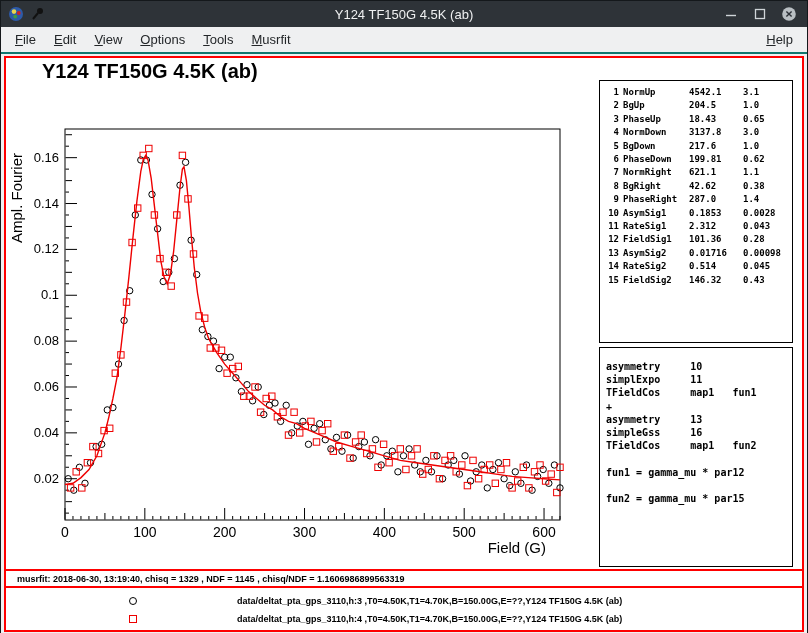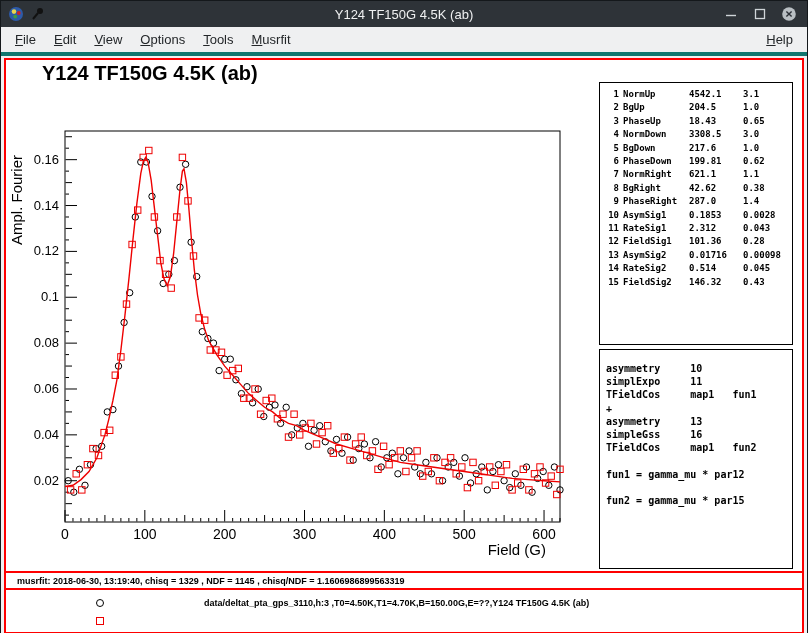--- a/index.html
+++ b/index.html
@@ -4,41 +4,41 @@
 <style>
   html,body{margin:0;padding:0;background:#3a3d40;}
   .window{width:808px;height:633px;box-sizing:border-box;border:1px solid #14181b;display:flex;flex-direction:column;font-family:"Liberation Sans",sans-serif;background:#fef9c3;}
   
   .titlebar{flex:0 0 26px;height:26px;background:#2e3338;display:flex;align-items:center;position:relative;}
   .titlebar-left{display:flex;align-items:center;gap:7px;padding-left:7px;z-index:1;}
   .window-title{position:absolute;left:0;right:0;text-align:center;color:#eff0f1;font-size:13px;}
   .titlebar-buttons{margin-left:auto;display:flex;align-items:center;gap:13px;padding-right:10px;z-index:1;}
   .tb-btn{width:16px;height:16px;display:block;cursor:pointer;}
   
-  .menubar{flex:0 0 25px;height:25px;background:#eff0f1;border-bottom:4px solid #0f766e;display:flex;align-items:center;font-size:13px;color:#232629;padding:0 5px;}
+  .menubar{flex:0 0 25px;height:25px;background:#eff0f1;border-bottom:2px solid #0f766e;display:flex;align-items:center;font-size:13px;color:#232629;padding:0 5px;}
   .menu-item{padding:2px 9px;cursor:default;}
   .menu-spacer{flex:1;}
   u{text-decoration:underline;}
   
   .canvas-wrap{flex:1;padding:2px 3px;background:#eff0f1;}
   .canvas{height:576px;box-sizing:border-box;border:2px solid #fe0000;background:#ffffff;display:flex;flex-direction:column;}
   .pad-main{flex:0 0 511px;position:relative;background:#fff;}
   .plot-title{position:absolute;left:36px;top:2px;font-size:20px;font-weight:bold;color:#000;white-space:nowrap;}
   .plot-svg{position:absolute;left:0;top:0;}
   svg text{font-family:"Liberation Sans",sans-serif;fill:#000;}
   .stat-box{position:absolute;border:1px solid #000;background:#fff;box-sizing:border-box;font-family:"DejaVu Sans Mono",monospace;font-weight:bold;color:#000;}
   .param-box{left:593px;top:22px;width:194px;height:263px;padding:5px 0 0 6px;font-size:9px;overflow:hidden;}
   .param-row{display:grid;grid-template-columns:13px 62px 50px 1fr;column-gap:4px;line-height:13.4px;white-space:nowrap;}
   .pn{text-align:right;}
   .theory-box{left:593px;top:289px;width:194px;height:220px;padding:12px 6px;font-size:10px;line-height:13.2px;overflow:hidden;}
   .theory-line{white-space:pre;min-height:13.2px;}
   
   .pad-info{flex:0 0 19px;border-top:2px solid #fe0000;border-bottom:2px solid #fe0000;box-sizing:border-box;display:flex;align-items:center;padding-left:11px;background:#fff;}
   .fit-info{font-size:9px;font-weight:bold;color:#000;white-space:nowrap;}
-  .pad-legend{flex:1;position:relative;padding-top:4px;background:#fff;}
+  .pad-legend{flex:1;position:relative;padding-top:4px;background:#fff;padding-left:33px;}
   .legend-row{position:relative;height:18px;}
   .legend-marker{position:absolute;left:90px;top:5px;box-sizing:border-box;border:1px solid #000;}
   .legend-marker.circle{width:8px;height:8px;border-radius:50%;}
   .legend-marker.square{width:8px;height:8px;}
   .legend-label{position:absolute;left:198px;top:4px;font-size:9px;font-weight:bold;color:#000;white-space:nowrap;}
 </style>
 <title>Y124 TF150G 4.5K (ab)</title></head>
 <body>
 
 <div class="window">
@@ -420,21 +420,21 @@
             <div class="param-row">
               <span class="pn">3</span>
               <span class="pname">PhaseUp</span>
               <span class="pval">18.43</span>
               <span class="perr">0.65</span>
             </div>
 
             <div class="param-row">
               <span class="pn">4</span>
               <span class="pname">NormDown</span>
-              <span class="pval">3308.5</span>
+              <span class="pval">3137.8</span>
               <span class="perr">3.0</span>
             </div>
 
             <div class="param-row">
               <span class="pn">5</span>
               <span class="pname">BgDown</span>
               <span class="pval">217.6</span>
               <span class="perr">1.0</span>
             </div>
 
@@ -543,19 +543,20 @@
 
       <div class="pad-legend">
 
           <div class="legend-row">
             <span class="legend-marker circle" style="border-color: rgb(0, 0, 0);"></span>
             <span class="legend-label">data/deltat_pta_gps_3110,h:3 ,T0=4.50K,T1=4.70K,B=150.00G,E=??,Y124 TF150G 4.5K (ab)</span>
           </div>
 
           <div class="legend-row">
             <span class="legend-marker square" style="border-color: rgb(238, 0, 0);"></span>
+            <span class="legend-label">data/deltat_pta_gps_3110,h:4 ,T0=4.50K,T1=4.70K,B=150.00G,E=??,Y124 TF150G 4.5K (ab)</span>
           </div>
 
       </div>
 
     </div>
   </div>
 </div>
 
 </body></html>

